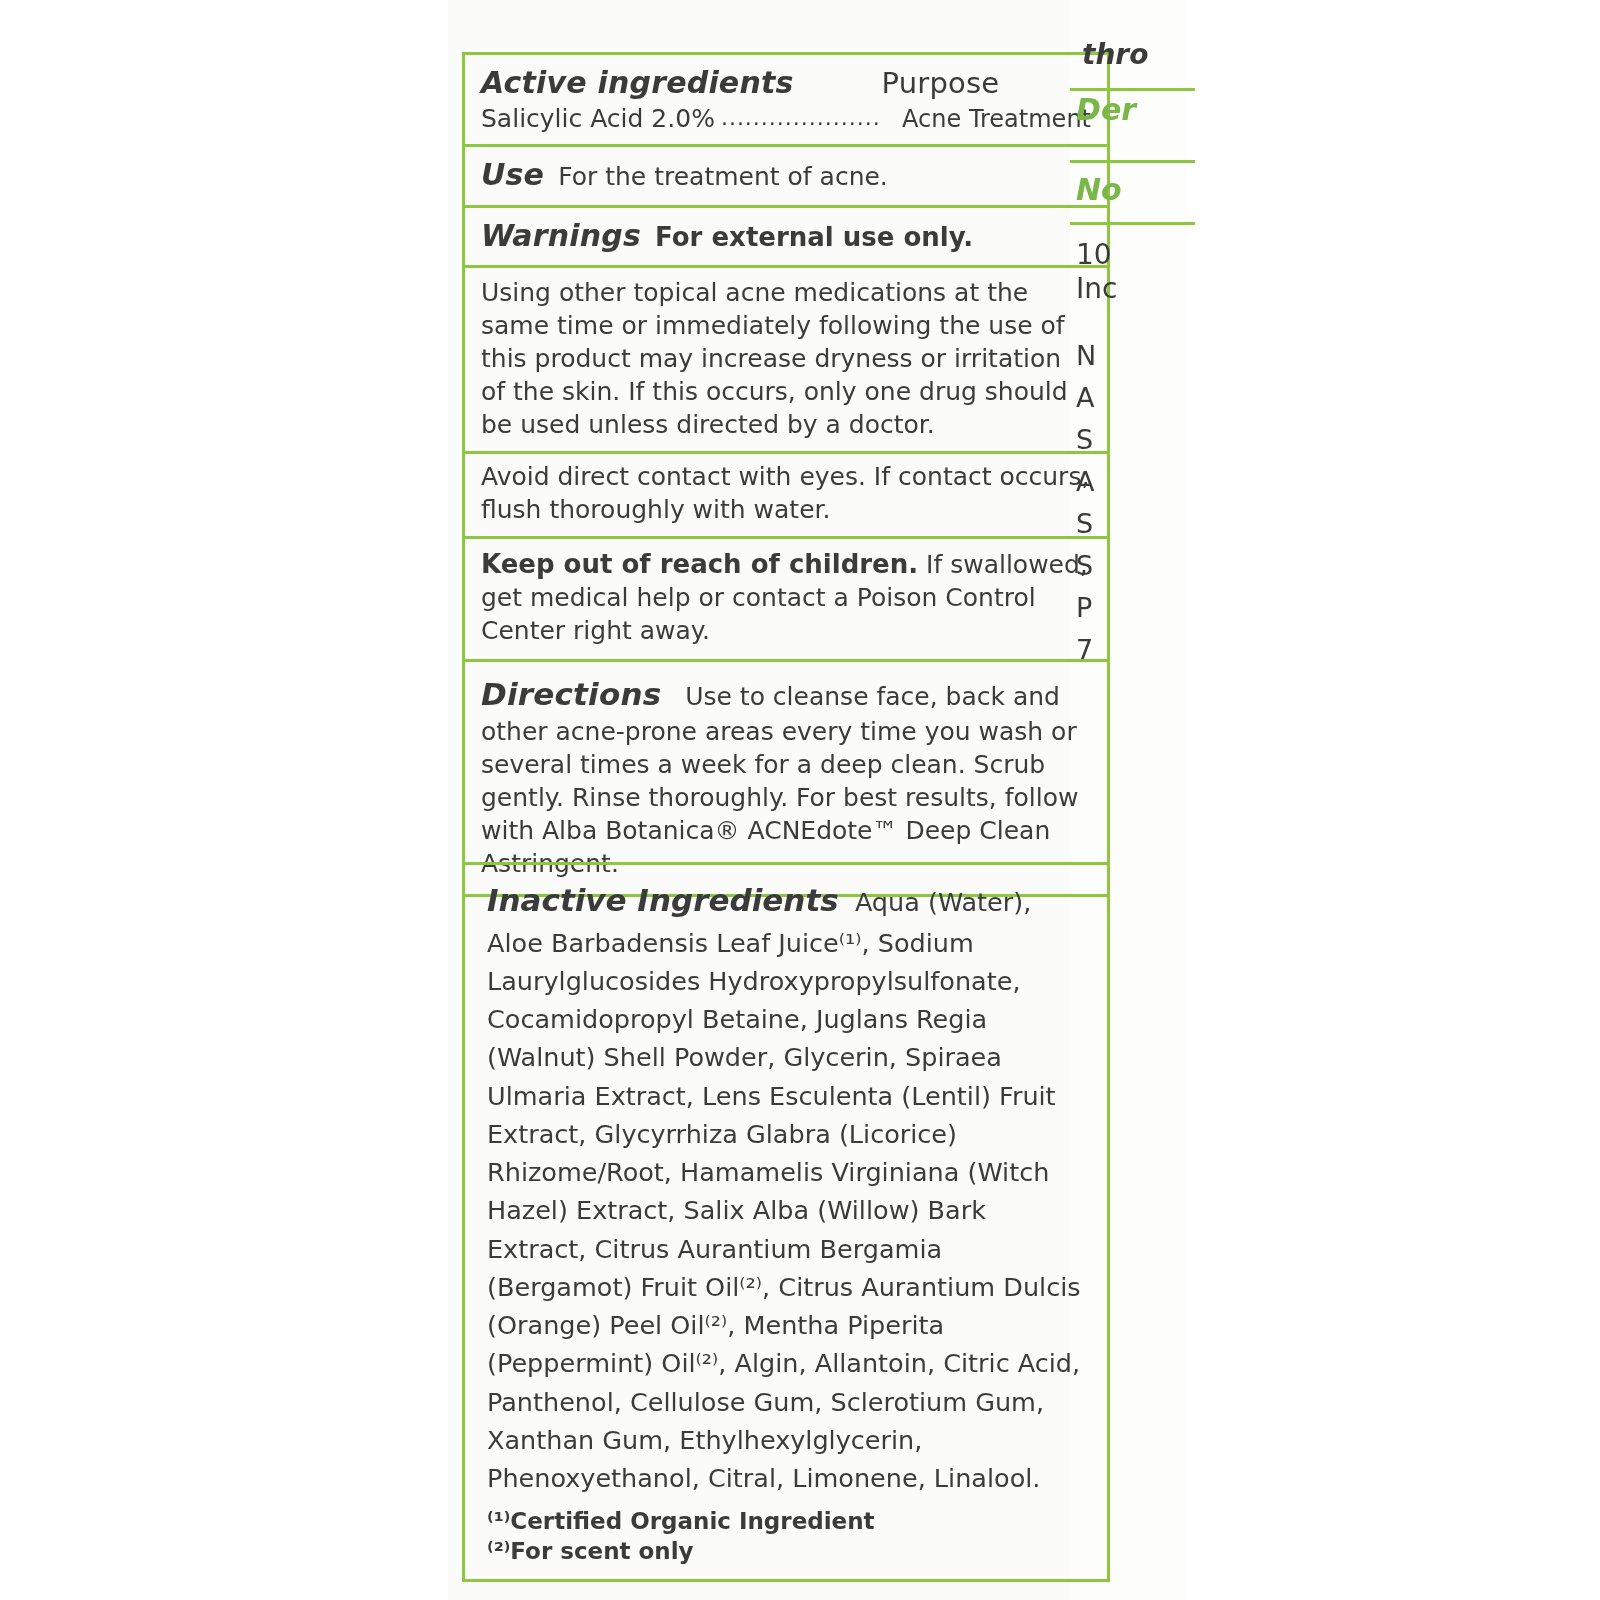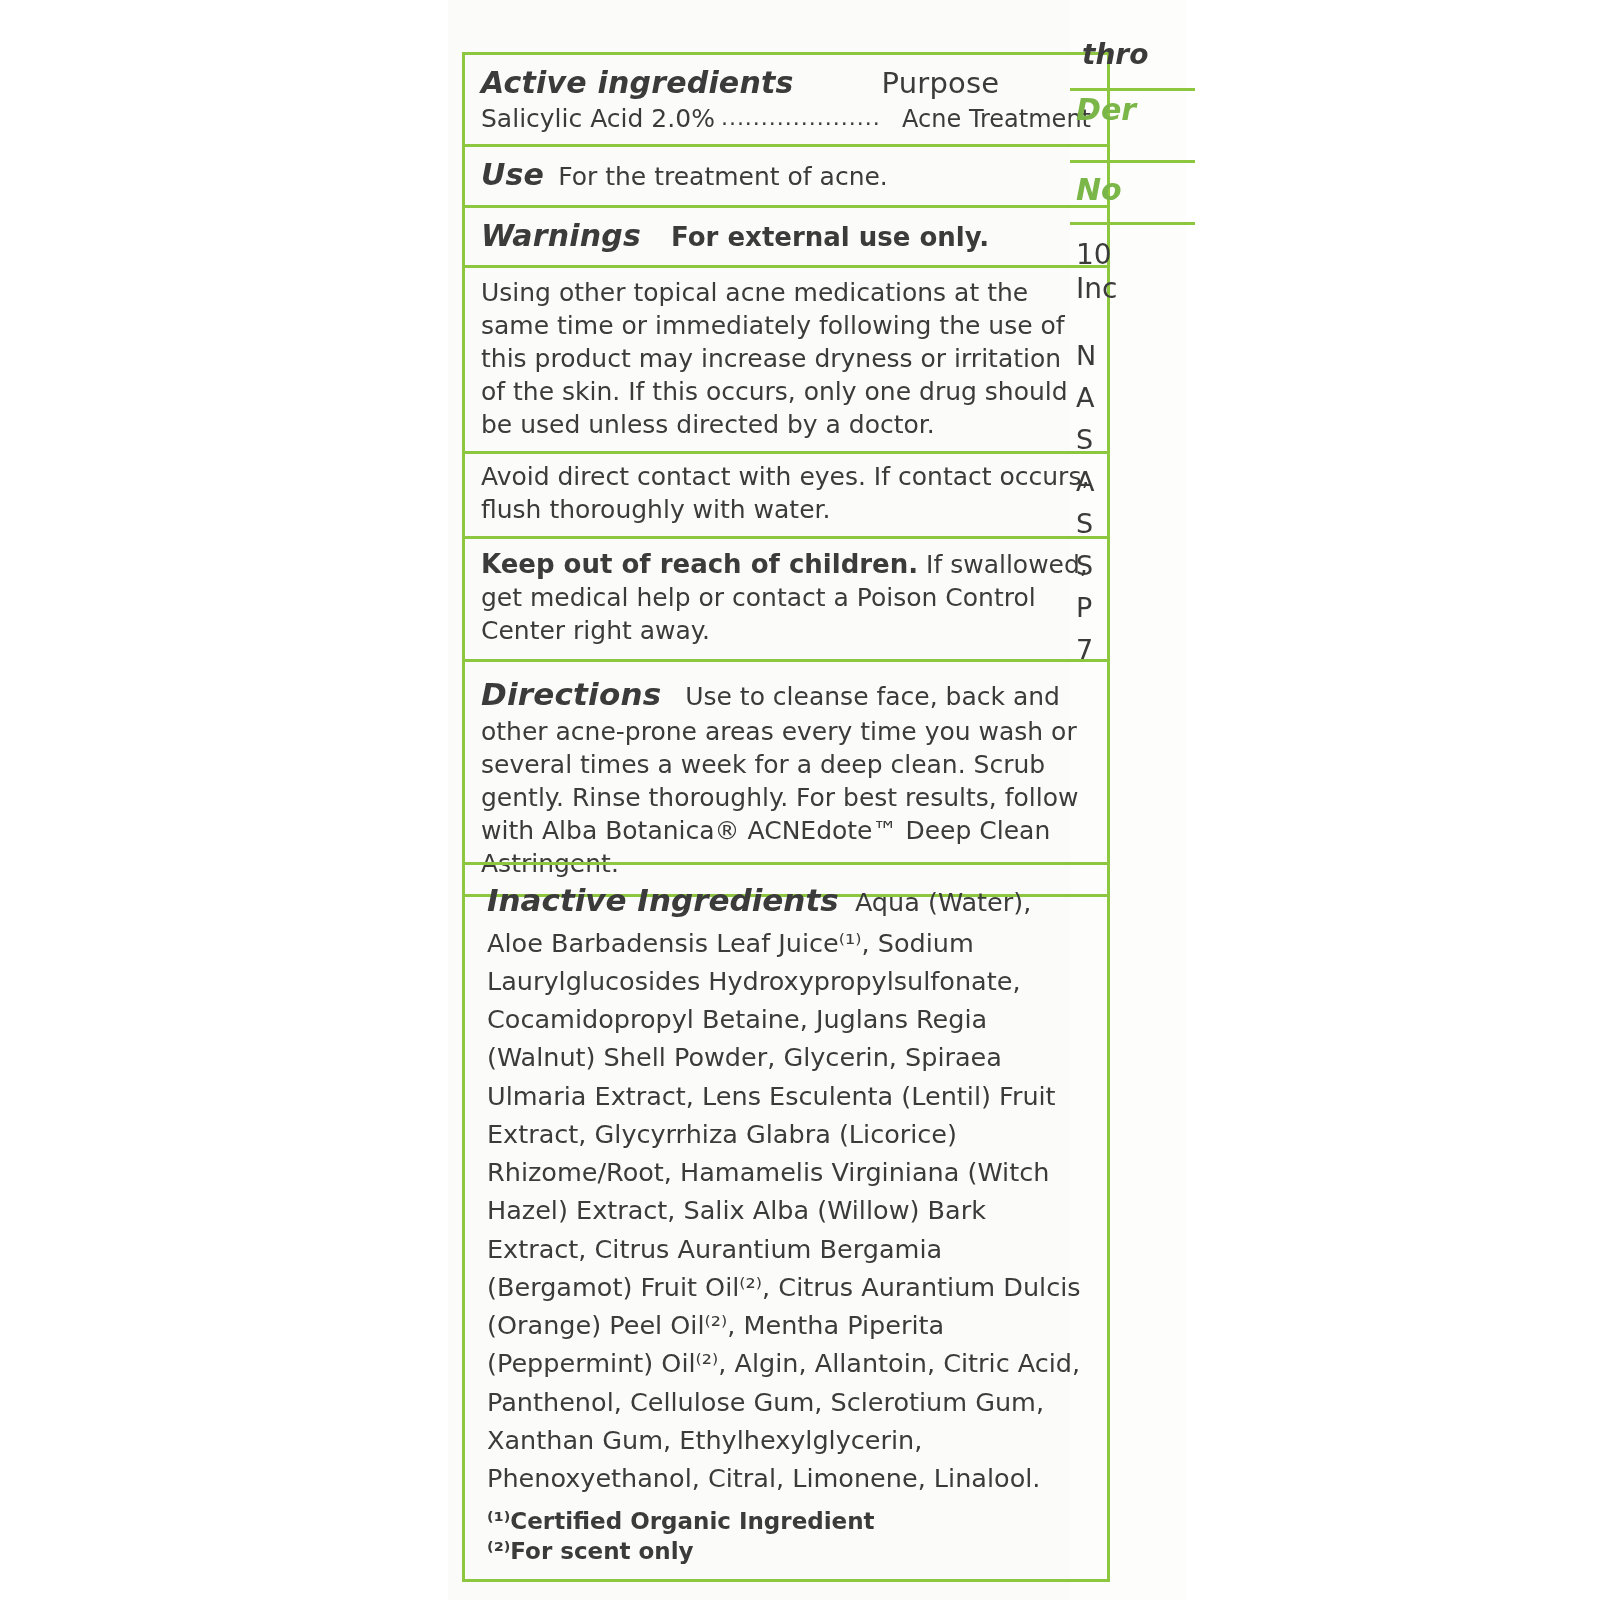--- a/index.html
+++ b/index.html
@@ -127,21 +127,21 @@
 
   .inline-row {
     display: flex;
     align-items: baseline;
     gap: 14px;
   }
 
   .warn-head {
     display: flex;
     align-items: baseline;
-    gap: 30px;
+    gap: 14px;
   }
   .warn-head .w-sub {
     font-weight: bold;
     font-size: 26px;
     font-style: normal;
   }
 
   
   .dir-block .body-txt { margin-top: 0px; }
 

